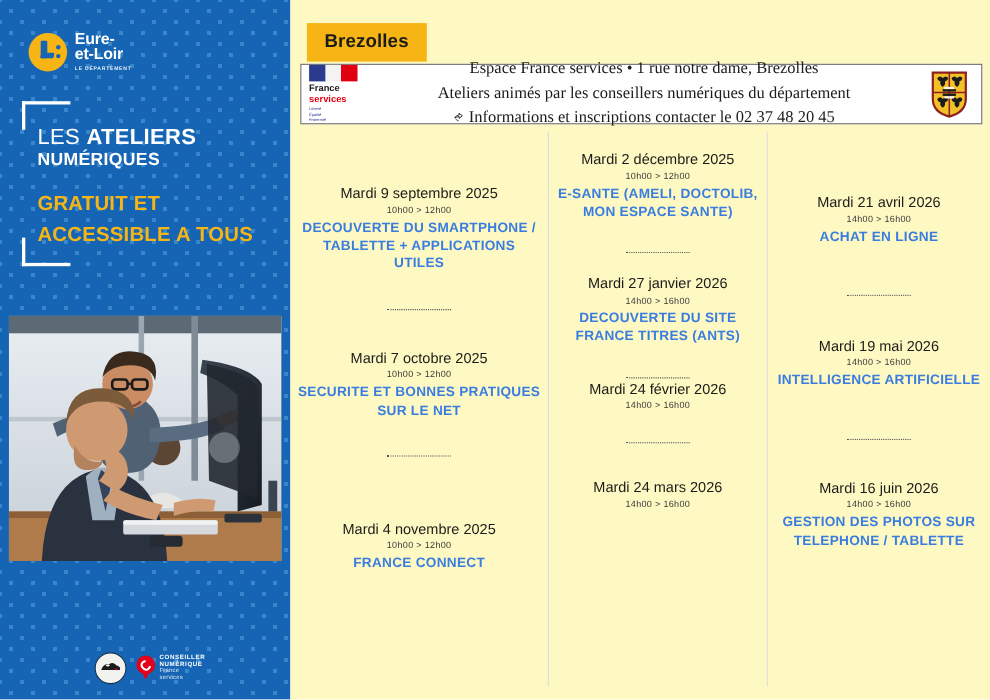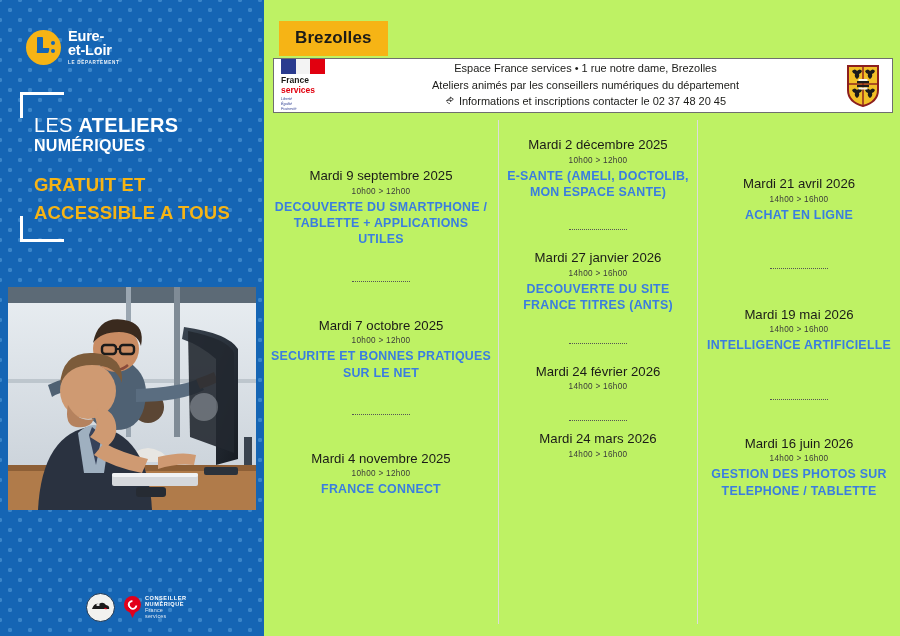--- a/index.html
+++ b/index.html
@@ -83,21 +83,21 @@
     position:absolute;left:4px;top:3.5px;width:9px;height:10px;border:2.4px solid #fff;
     border-radius:50%;border-right-color:transparent;transform:rotate(-42deg);box-sizing:border-box;
   }
   .cnum-txt{line-height:1.08;}
   .cnum-txt .r1{color:#fff;font-size:5.6px;font-weight:bold;letter-spacing:.55px;}
   .cnum-txt .r2{color:#fff;font-size:5.6px;font-weight:bold;letter-spacing:.55px;}
   .cnum-txt .r3{color:#dfe9f3;font-size:5.4px;letter-spacing:.2px;margin-top:.5px;}
   .cnum-txt .r4{color:#dfe9f3;font-size:5.4px;letter-spacing:.2px;}
 
   
-  .content{position:absolute;left:264px;top:0;right:0;bottom:0;background:#bef264;}
+  .content{position:absolute;left:264px;top:0;right:0;bottom:0;background:#fef9c3;}
 
   .city-tag{
     position:absolute;left:15px;top:21px;background:#f6b415;color:#1b1b18;
     font-size:17px;font-weight:bold;padding:7px 16px 8px 16px;letter-spacing:.1px;
   }
 
   .info-bar{
     position:absolute;left:9px;top:58px;width:620px;height:55px;
     border:1px solid #6f6f6f;background:#fff;box-sizing:border-box;
     display:flex;align-items:center;
@@ -106,21 +106,21 @@
   .fs-flag{display:flex;width:44px;height:15px;margin-left:3px;}
   .fs-flag i{display:block;flex:1 1 0;height:15px;}
   .fs-flag .b{background:#2a3b8f;}
   .fs-flag .w{background:#f3f3f3;position:relative;}
   .fs-flag .r{background:#e1000f;}
   .fs-txt1{font-size:8.5px;font-weight:bold;color:#1b1b18;margin-left:3px;margin-top:1px;}
   .fs-txt2{font-size:8.5px;font-weight:bold;color:#e1000f;margin-left:3px;}
   .fs-dev{margin-left:3px;margin-top:1.5px;}
   .fs-dev div{font-size:3.6px;color:#2a3b8f;font-style:italic;line-height:1.35;}
   .bar-text{flex:1 1 auto;text-align:center;padding:0 6px;}
-  .bar-text div{font-size:11px;color:#1b1b18;line-height:1.52;}
+  .bar-text div{font-size:15px;color:#1b1b18;line-height:1.52;font-family:Liberation Serif, serif;}
   .hand-ico{display:inline-block;vertical-align:-1px;margin-right:3px;}
   .coat{width:48px;flex:0 0 auto;margin-right:5px;display:flex;justify-content:center;}
 
   .columns{position:absolute;left:0;top:120px;right:0;bottom:12px;display:flex;}
   .col{position:relative;flex:0 0 auto;box-sizing:border-box;}
   .col1{width:234px;}
   .col2{width:200px;border-left:1px solid #dcdcdc;border-right:1px solid #dcdcdc;}
   .col3{width:202px;}
 
   .event{text-align:center;padding:0 6px;}
@@ -319,46 +319,46 @@
           <div class="ev-time">10h00 &gt; 12h00</div>
           <div class="ev-title">DECOUVERTE DU SMARTPHONE / TABLETTE + APPLICATIONS UTILES</div>
         </div>
         <div class="sep" style="margin-top:26px"><span title="----------------"></span></div>
         <div class="event" style="margin-top:34px">
           <div class="ev-date">Mardi 7 octobre 2025</div>
           <div class="ev-time">10h00 &gt; 12h00</div>
           <div class="ev-title">SECURITE ET BONNES PRATIQUES SUR LE NET</div>
         </div>
         <div class="sep" style="margin-top:26px"><span title="----------------"></span></div>
-        <div class="event" style="margin-top:34px">
+        <div class="event" style="margin-top:56px">
           <div class="ev-date">Mardi 4 novembre 2025</div>
           <div class="ev-time">10h00 &gt; 12h00</div>
           <div class="ev-title">FRANCE CONNECT</div>
         </div>
       </div>
 
       <div class="col col2">
         <div class="event" style="margin-top:17px">
           <div class="ev-date">Mardi 2 décembre 2025</div>
           <div class="ev-time">10h00 &gt; 12h00</div>
           <div class="ev-title">E-SANTE  (AMELI, DOCTOLIB,  MON ESPACE SANTE)</div>
         </div>
         <div class="sep" style="margin-top:22px"><span title="----------------"></span></div>
         <div class="event" style="margin-top:18px">
           <div class="ev-date">Mardi 27 janvier 2026</div>
           <div class="ev-time">14h00 &gt; 16h00</div>
           <div class="ev-title">DECOUVERTE DU SITE FRANCE TITRES (ANTS)</div>
         </div>
         <div class="sep" style="margin-top:22px"><span title="----------------"></span></div>
-        <div class="event" style="margin-top:18px">
+        <div class="event" style="">
           <div class="ev-date">Mardi 24 février 2026</div>
           <div class="ev-time">14h00 &gt; 16h00</div>
         </div>
         <div class="sep" style="margin-top:22px"><span title="----------------"></span></div>
-        <div class="event" style="margin-top:8px">
+        <div class="event" style="margin-top:30px">
           <div class="ev-date">Mardi 24 mars 2026</div>
           <div class="ev-time">14h00 &gt; 16h00</div>
         </div>
       </div>
 
       <div class="col col3">
         <div class="event" style="margin-top:56px">
           <div class="ev-date">Mardi 21 avril 2026</div>
           <div class="ev-time">14h00 &gt; 16h00</div>
           <div class="ev-title">ACHAT EN LIGNE</div>

